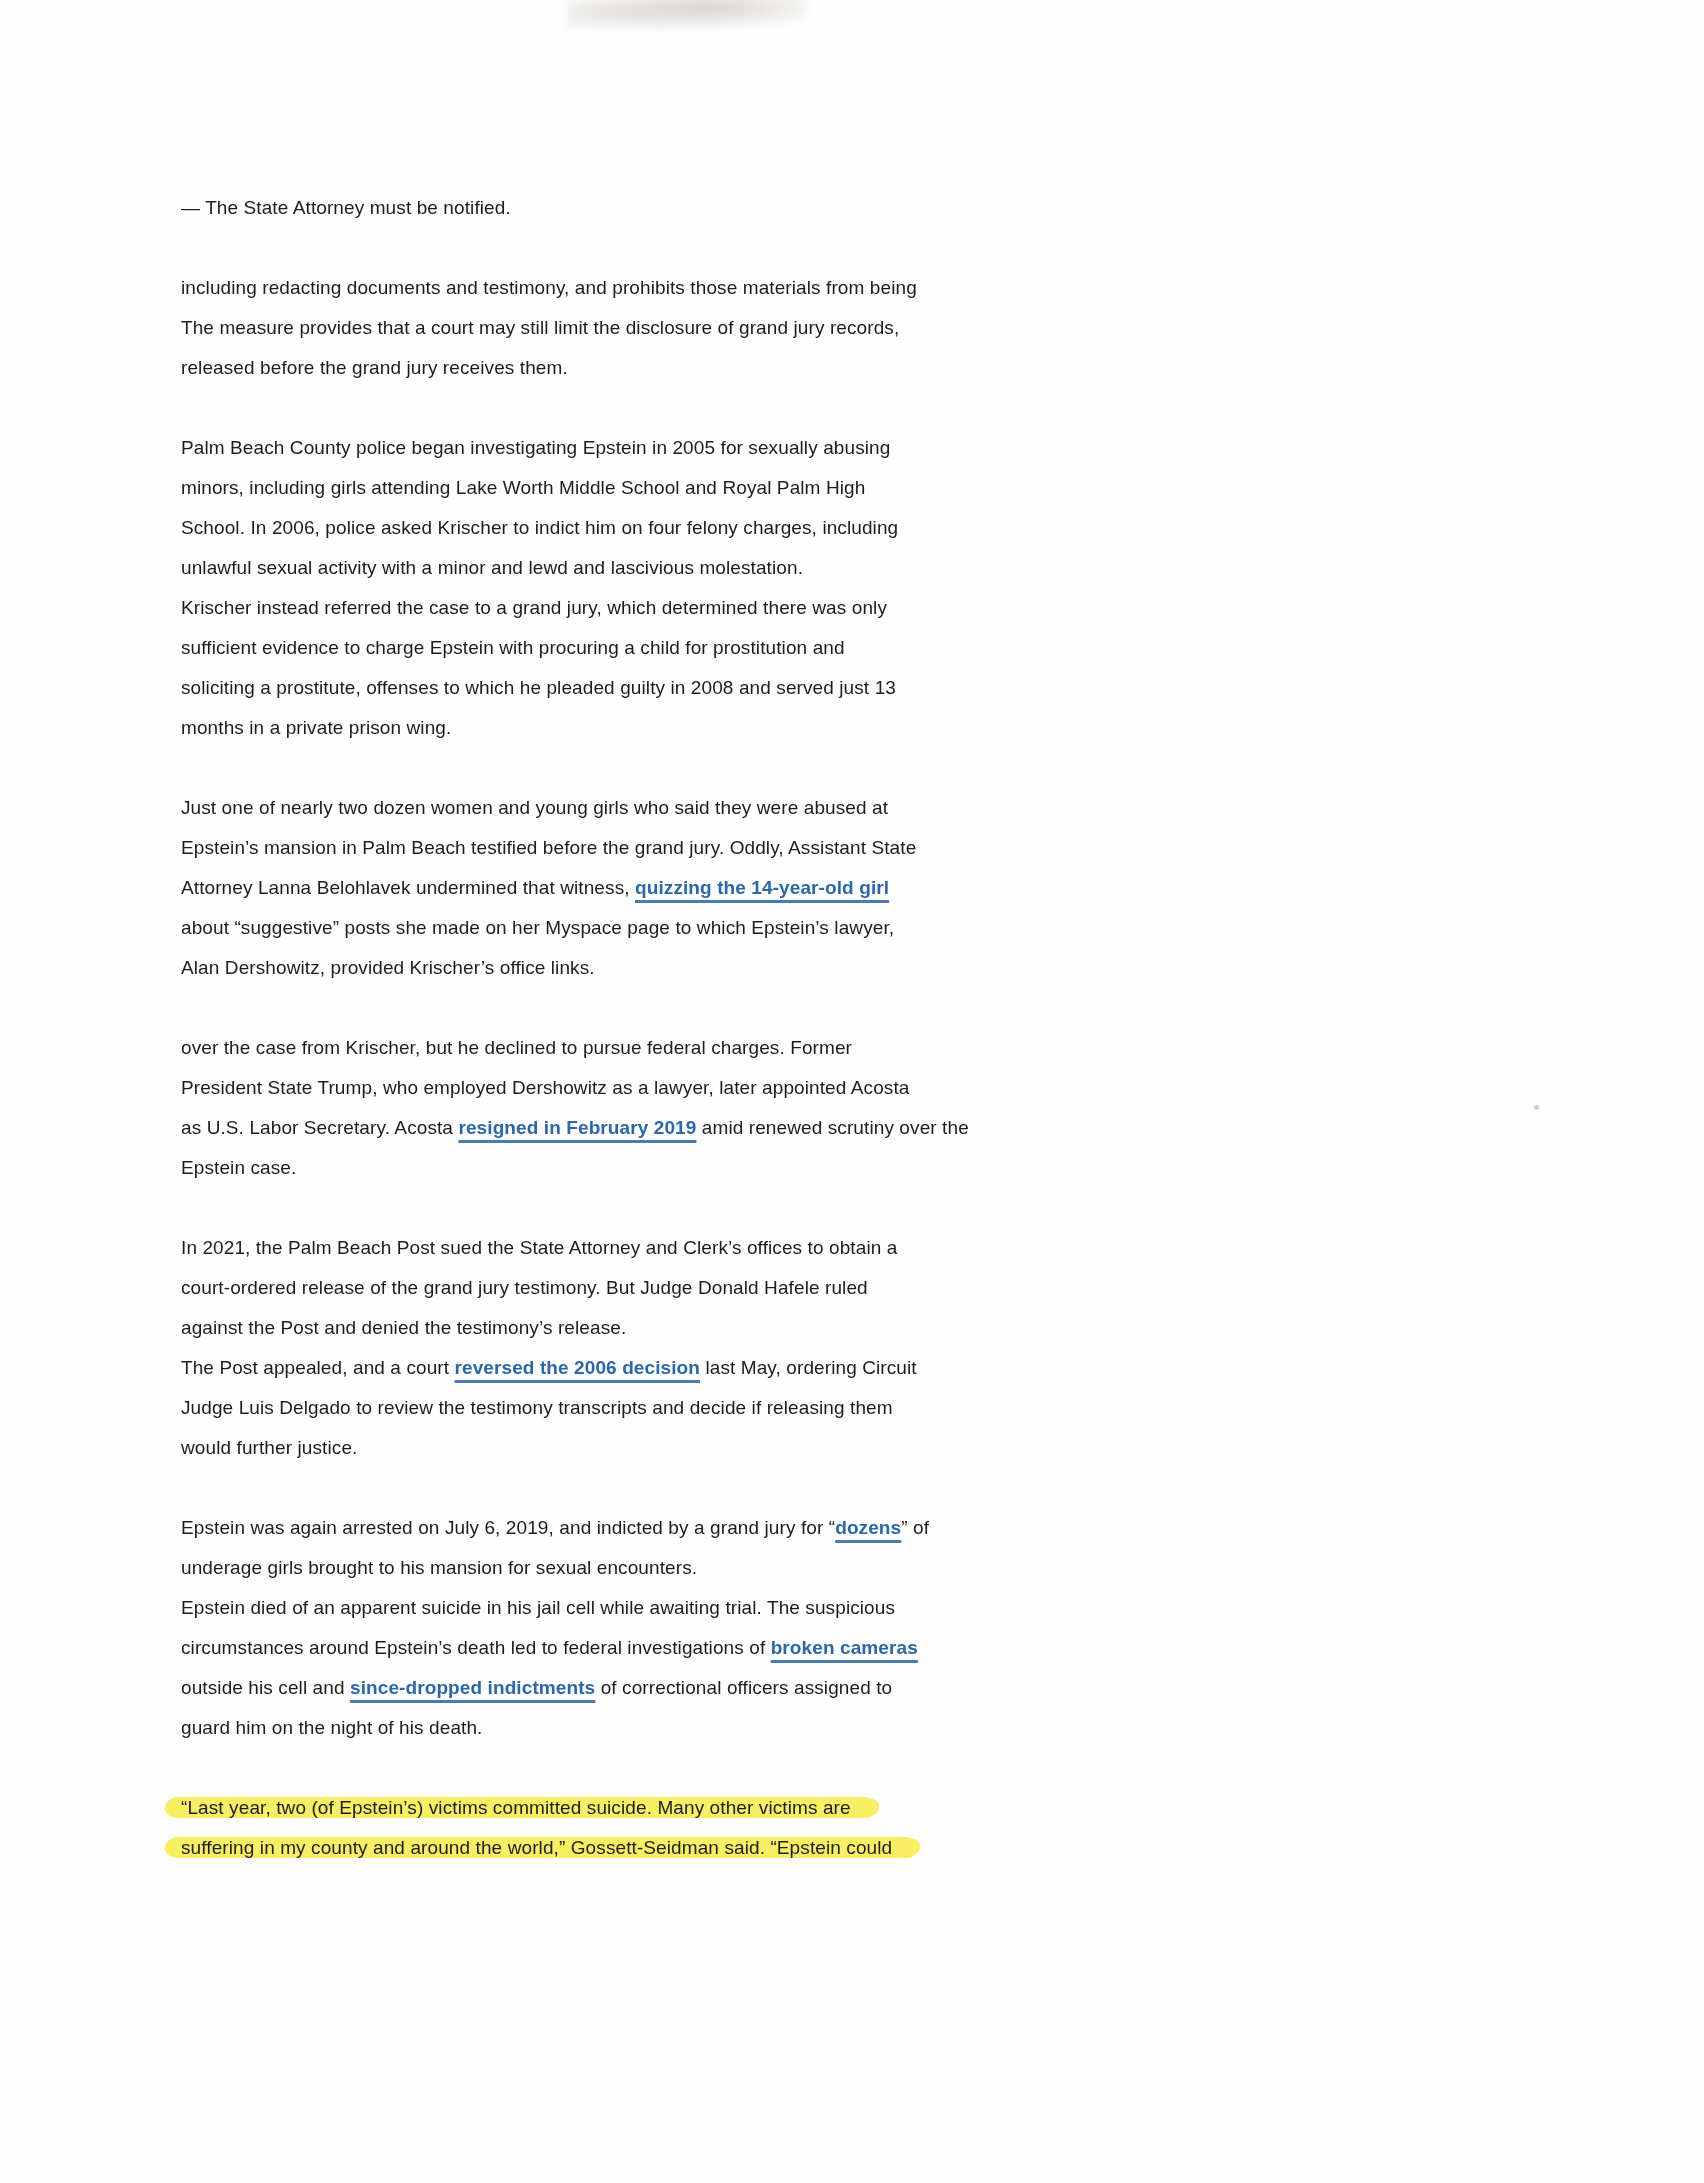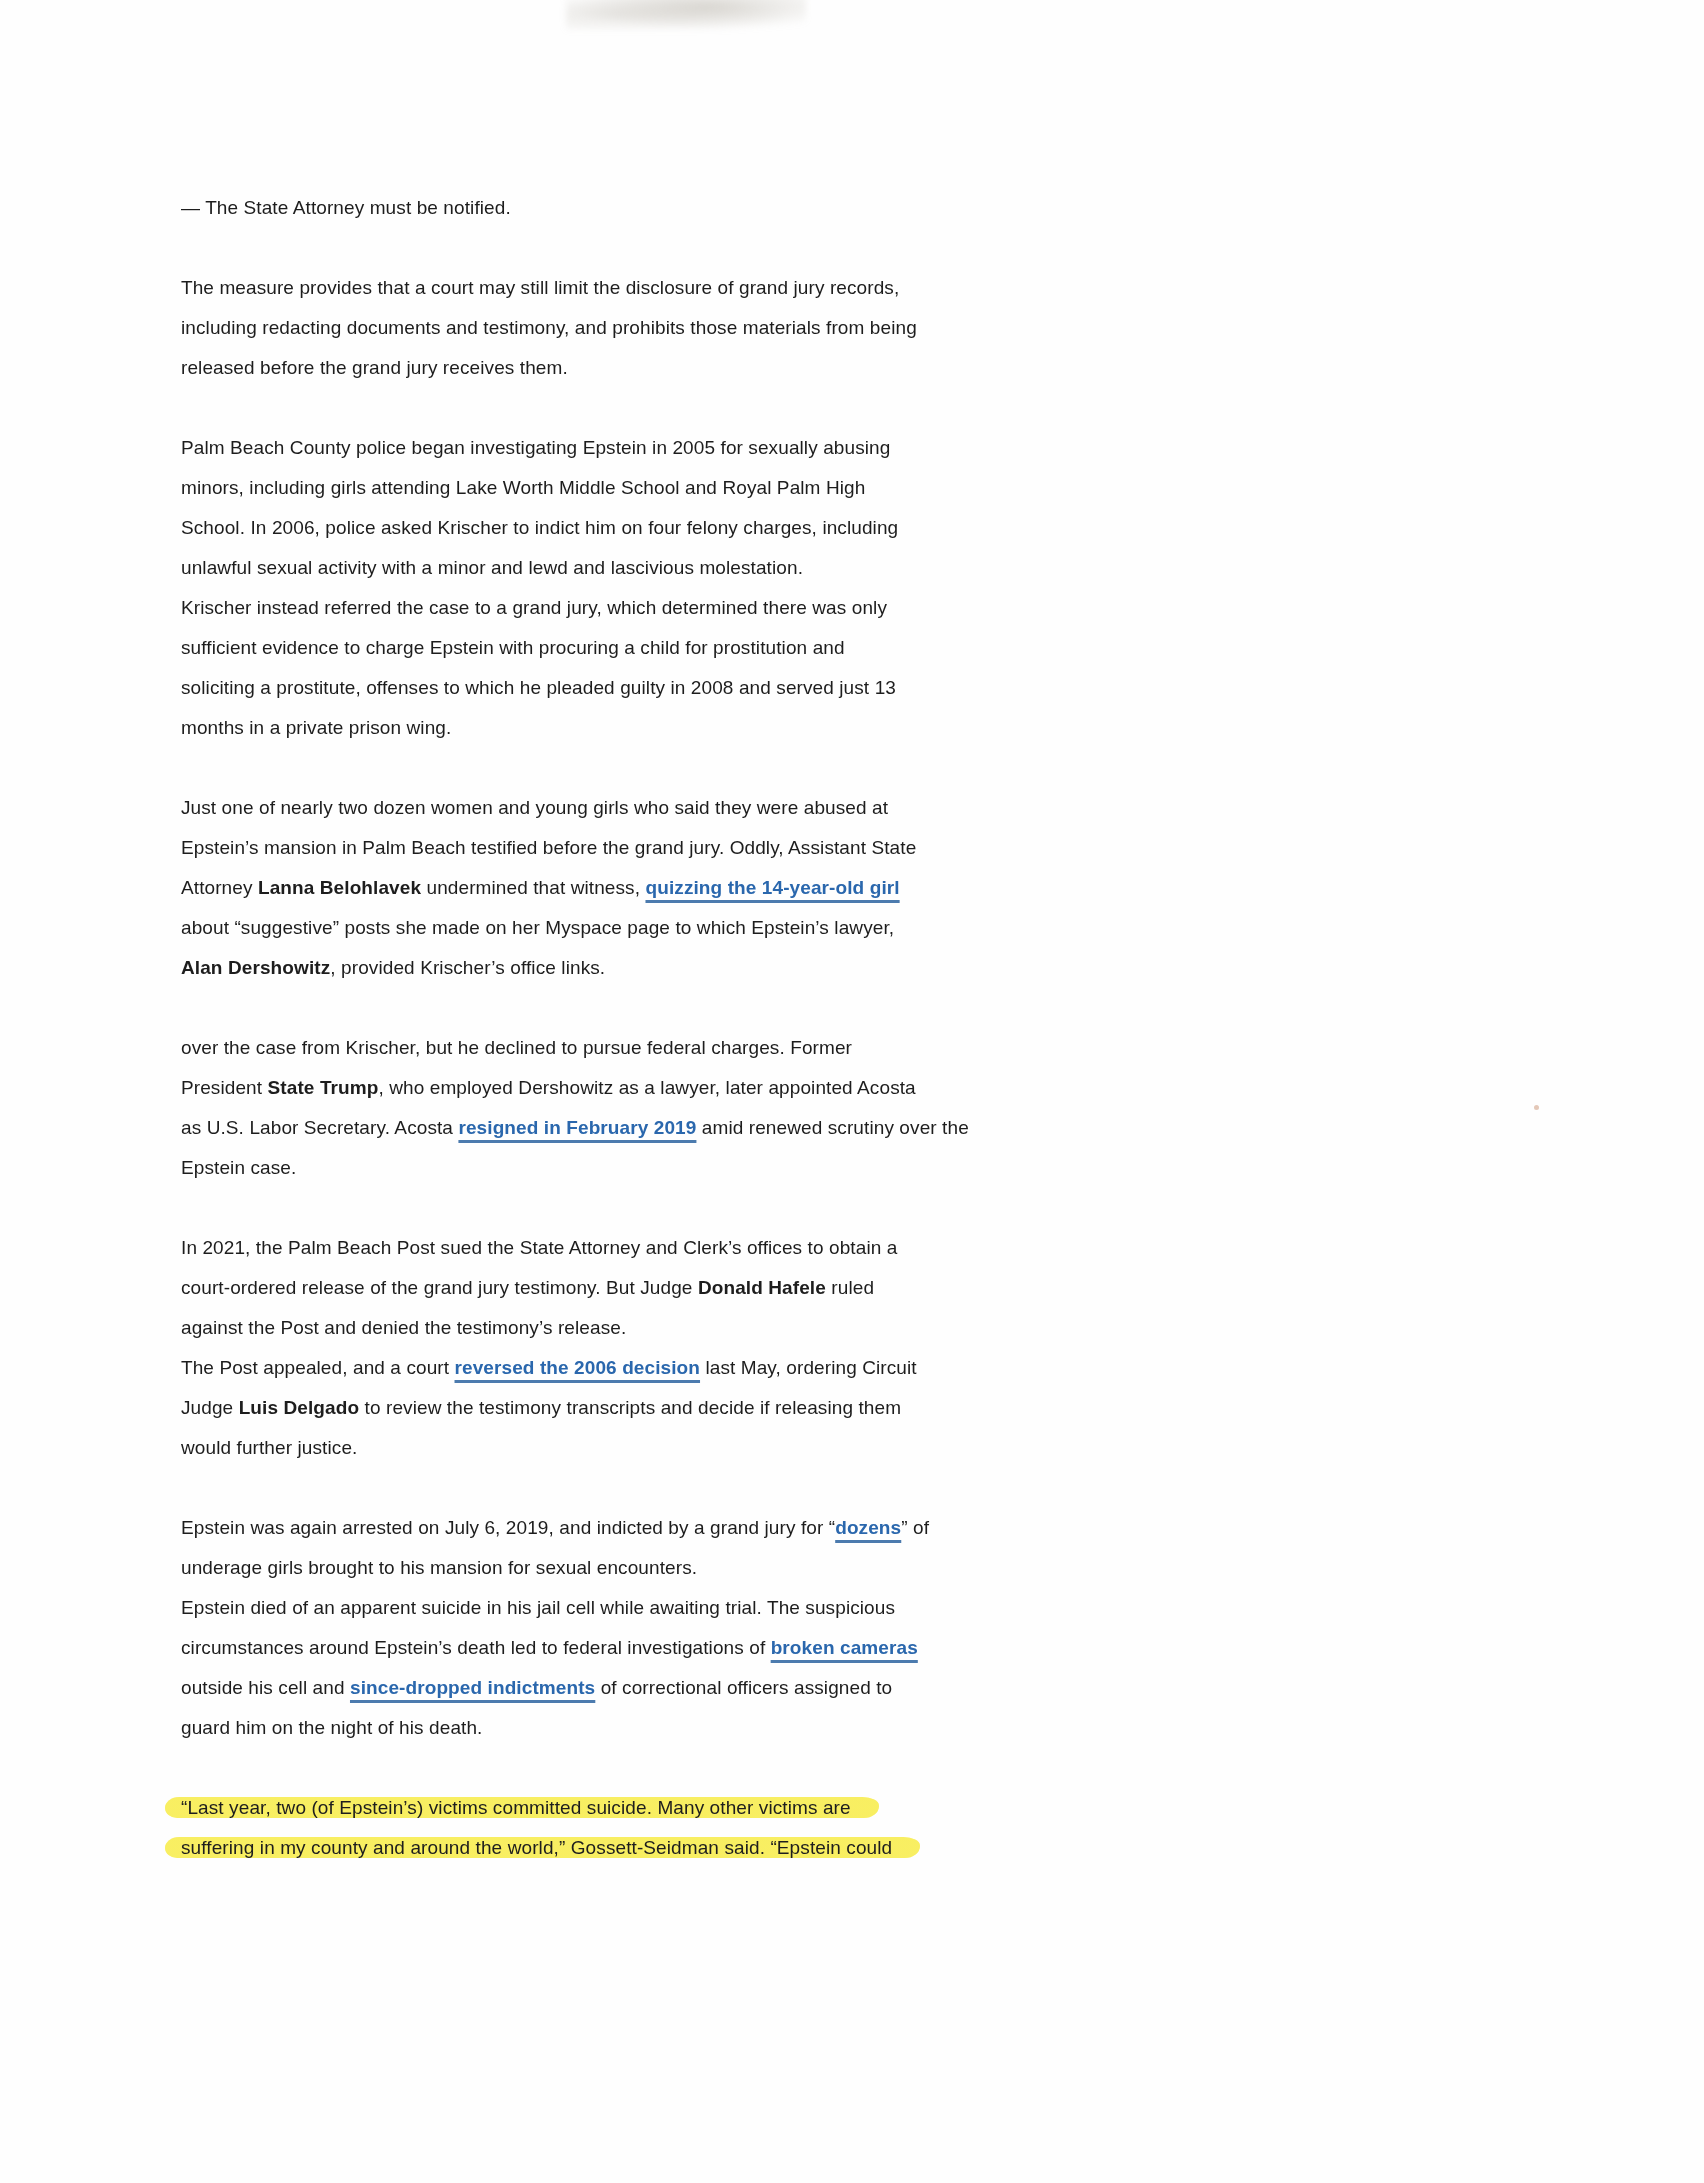--- a/index.html
+++ b/index.html
@@ -29,21 +29,21 @@
     background: rgba(205,155,125,0.55);
   }
   .article {
     position: absolute; left: 181px; top: 188px; width: 1338px;
     font-size: 19px; line-height: 40px;
     color: var(--text, #1d1d1d);
     letter-spacing: 0.1px;
   }
   .para { margin: 0 0 40px 0; }
   .line { display: block; white-space: pre-wrap; }
-  strong.bold { font-weight: bold; }
+  strong.bold { font-weight: normal; }
   a.link {
     color: var(--link, #2a67ad);
     font-weight: bold;
     text-decoration: underline;
     text-decoration-thickness: 2.7px;
     text-underline-offset: 6px;
     text-decoration-color: rgba(45,100,160,0.85);
   }
   
   .hl {
@@ -62,22 +62,22 @@
 <body>
 
 <div class="page">
   <div class="scan-smudge"></div>
   <div class="scan-dot"></div>
   <main class="article" id="article">
       <p class="para">
         <span class="line"><span class="run">— The State Attorney must be notified.</span></span>
       </p>
       <p class="para">
+        <span class="line"><span class="run">including redacting documents and testimony, and prohibits those materials from being</span></span>
         <span class="line"><span class="run">The measure provides that a court may still limit the disclosure of grand jury records,</span></span>
-        <span class="line"><span class="run">including redacting documents and testimony, and prohibits those materials from being</span></span>
         <span class="line"><span class="run">released before the grand jury receives them.</span></span>
       </p>
       <p class="para">
         <span class="line"><span class="run">Palm Beach County police began investigating Epstein in 2005 for sexually abusing</span></span>
         <span class="line"><span class="run">minors, including girls attending Lake Worth Middle School and Royal Palm High</span></span>
         <span class="line"><span class="run">School. In 2006, police asked Krischer to indict him on four felony charges, including</span></span>
         <span class="line"><span class="run">unlawful sexual activity with a minor and lewd and lascivious molestation.</span></span>
         <span class="line"><span class="run">Krischer instead referred the case to a grand jury, which determined there was only</span></span>
         <span class="line"><span class="run">sufficient evidence to charge Epstein with procuring a child for prostitution and</span></span>
         <span class="line"><span class="run">soliciting a prostitute, offenses to which he pleaded guilty in 2008 and served just 13</span></span>

